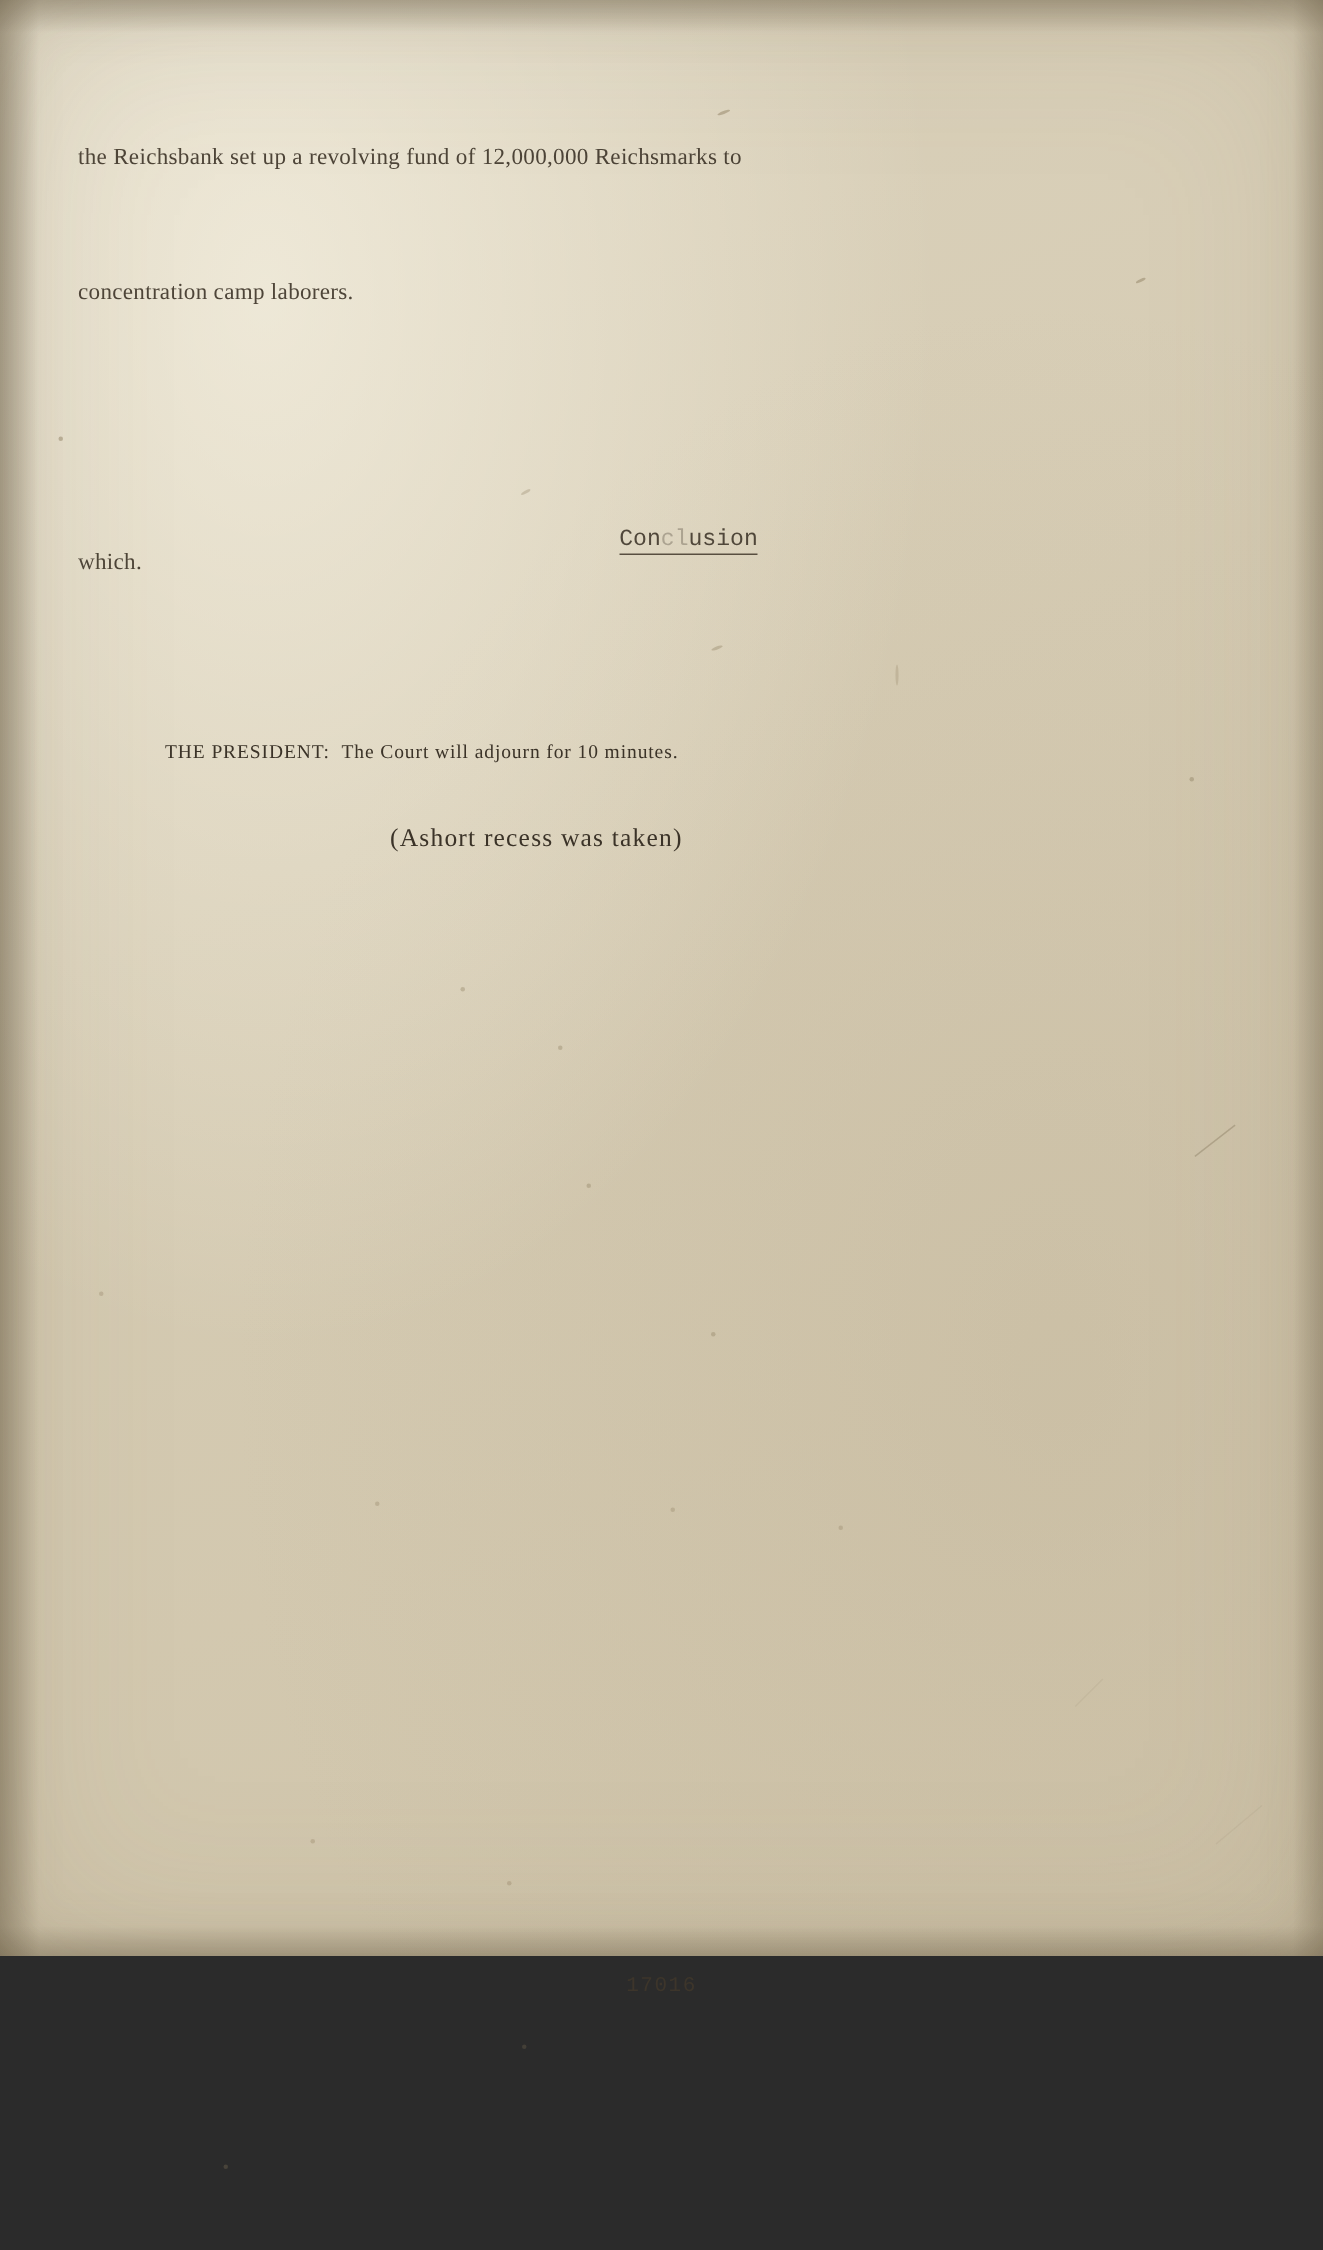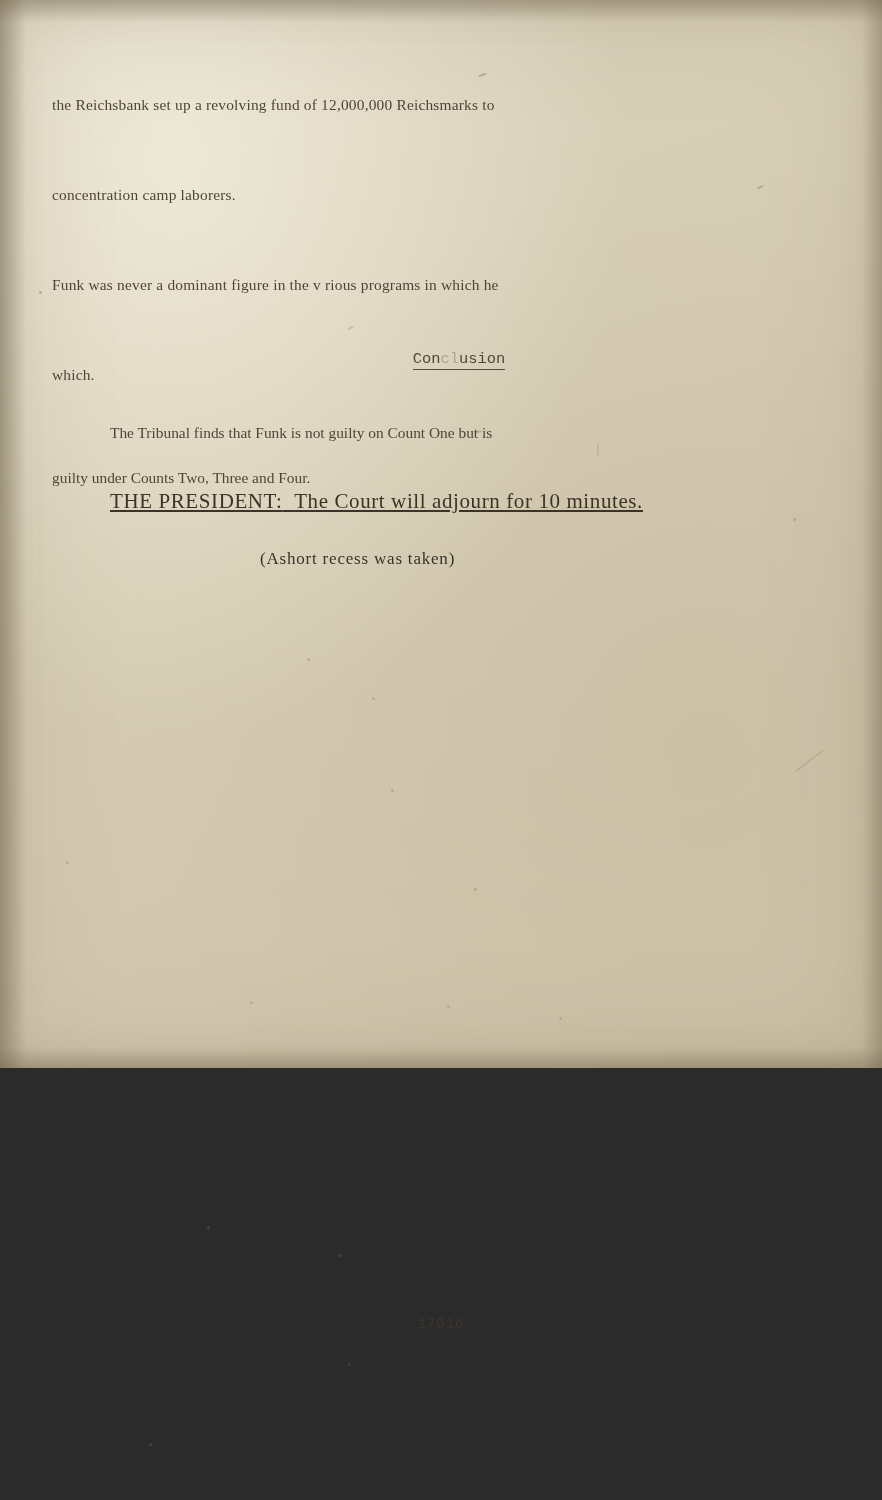--- a/index.html
+++ b/index.html
@@ -8,21 +8,21 @@
     background: #2b2b2b;
   }
   body {
     width: 882px;
     height: 1500px;
     overflow: hidden;
   }
   .page {
     position: relative;
     width: 882px;
-    height: 1068px;
+    height: 1304px;
     background: #d9cfb8;
     background-image:
       radial-gradient(ellipse at 20% 15%, rgba(255,252,240,0.55) 0%, rgba(255,252,240,0) 45%),
       radial-gradient(ellipse at 80% 70%, rgba(190,176,148,0.35) 0%, rgba(190,176,148,0) 55%),
       linear-gradient(160deg, #dbd2bc 0%, #d6ccb4 40%, #cfc4aa 100%);
     box-sizing: border-box;
   }
   
   .vignette {
     position: absolute;
@@ -109,25 +109,24 @@
     line-height: 45px;
     color: #41382c;
     opacity: 0.92;
   }
 
   .president-line {
     position: absolute;
     left: 52px;
     top: 484px;
     width: 760px;
-    font-size: 21px;
+    font-size: 13px;
     line-height: 34px;
     letter-spacing: 0.6px;
     color: #3b3328;
-    text-decoration: underline;
   }
 
   .recess-line {
     position: absolute;
     left: 52px;
     top: 542px;
     width: 760px;
     font-size: 17px;
     line-height: 34px;
     letter-spacing: 0.8px;
@@ -190,34 +189,30 @@
   <div class="scratch" style="left:713px;top:1128px;width:26px;height:1px;transform:rotate(-45deg);opacity:0.22;"></div>
 
   <div class="body-text">
     <p class="para">
       <span>the Reichsbank set up a revolving fund of 12,000,000 Reichsmarks to</span><br>
       <br>
       <span>concentration camp laborers.</span>
     </p>
     <p class="para">
       <span class="indent"></span><br>
-      <span>Funk was never a dominant figure in the v rious programs in which he</span><br>
+      <br>
       <br>
       <span>which.</span>
     </p>
   </div>
 
   <div class="heading-line">
     <span class="u"><span>Con</span><span class="faded-mid">cl</span><span>usion</span></span>
   </div>
 
-  <div class="block-2">
-    <span class="indent-sm"></span><span>The Tribunal finds that Funk is not guilty on Count One but is</span><br>
-    <span>guilty under Counts Two, Three and Four.</span>
-  </div>
 
   <div class="president-line">
     <span class="indent-sm"></span><span>THE PRESIDENT:</span>&nbsp;&nbsp;<span>The Court will adjourn for 10 minutes.</span>
   </div>
 
   <div class="recess-line">
     <span style="display:inline-block;width:208px;"></span><span>(Ashort recess was taken)</span>
   </div>
 
   <div class="page-number">17016</div>

